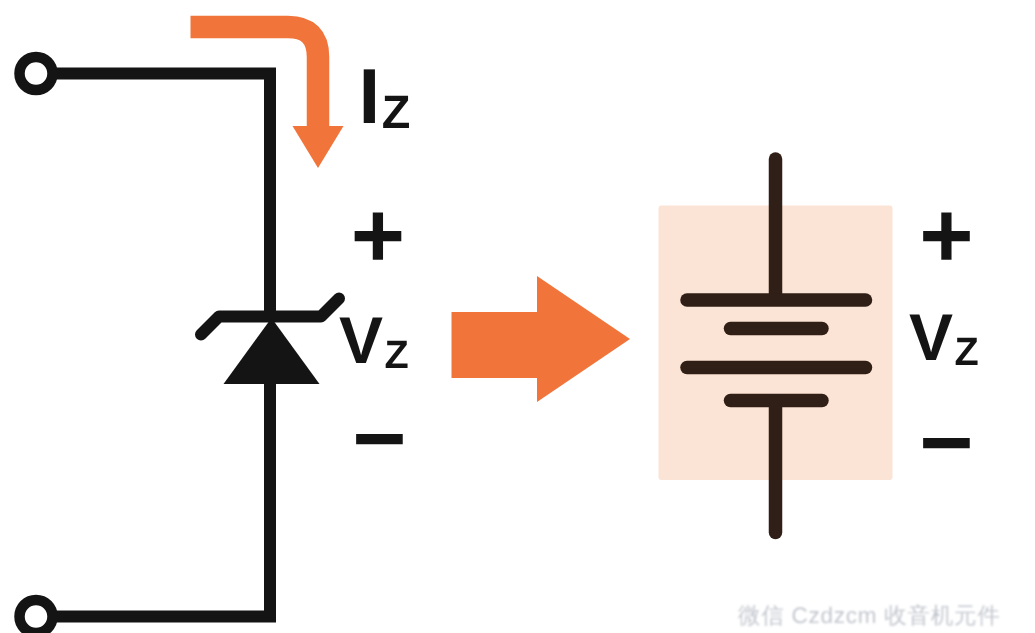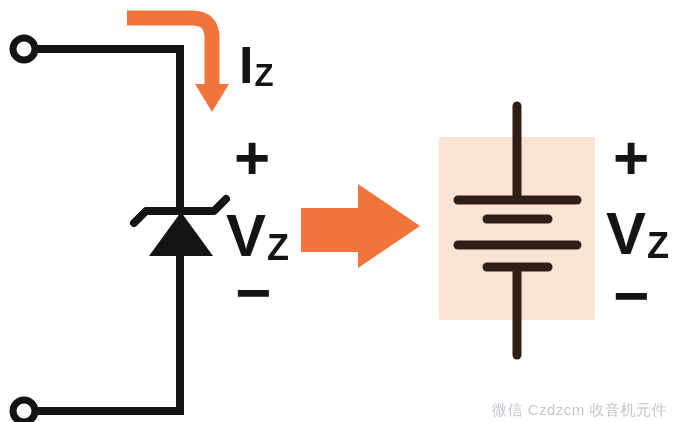--- a/index.html
+++ b/index.html
@@ -29,21 +29,21 @@
   .lbl{
     position:absolute;color:var(--line);font-weight:700;line-height:1;
     white-space:nowrap;user-select:none;
   }
   .lbl .sub{font-size:0.60em;position:relative;top:0.10em;margin-left:1px;}
   .sign{
     position:absolute;width:56px;height:76px;display:flex;align-items:center;
     justify-content:center;color:var(--line);font-weight:700;font-size:62px;line-height:1;
   }
   .sym{font-size:52px;}
-  .vsym{font-size:60px;}
+  .vsym{font-size:44px;}
   .watermark{
     position:absolute;left:492px;top:401px;width:200px;font-size:15px;font-weight:400;
     color:var(--watermark);opacity:.75;filter:blur(.7px);letter-spacing:.5px;
     white-space:nowrap;overflow:hidden;
   }
 </style>
 </head>
 <body>
 
 <div class="canvas">

